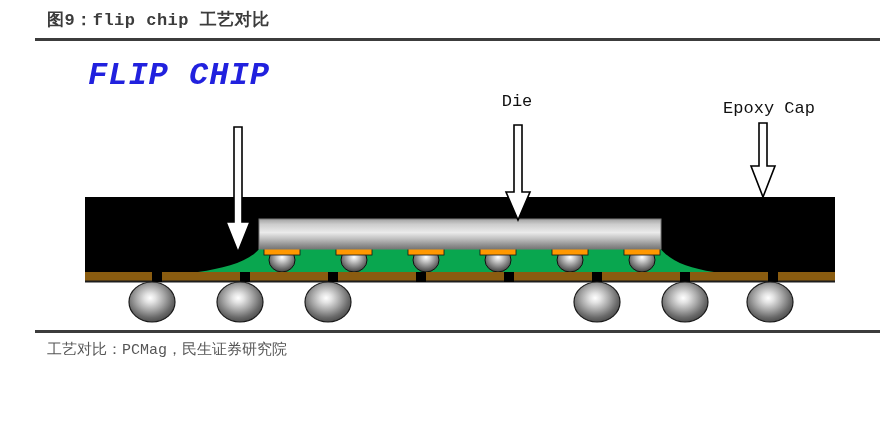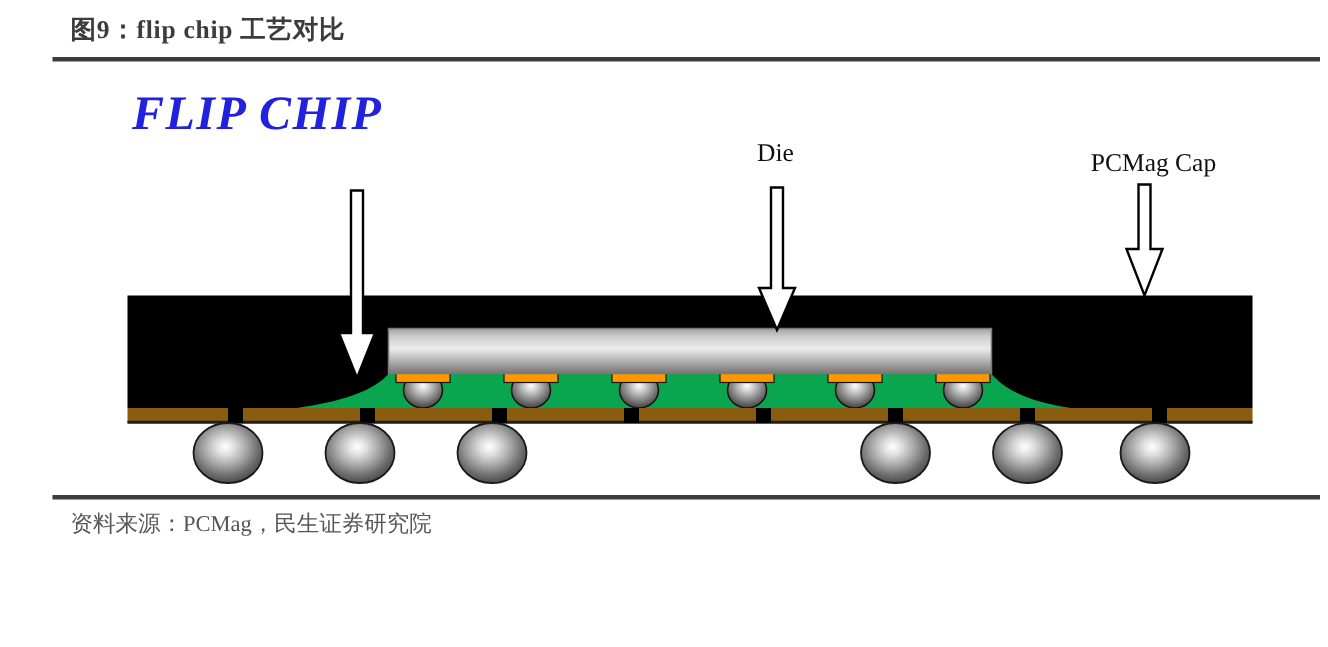--- a/index.html
+++ b/index.html
@@ -1,17 +1,17 @@
 <!DOCTYPE html>
 <html><head>
 <meta charset="utf-8">
 <style>
   html,body{margin:0;padding:0;background:#fff;}
   #page{position:relative;width:885px;height:431px;background:#ffffff;overflow:hidden;
-        font-family:Liberation Serif, serif;}
+        font-family:Liberation Mono, monospace;}
 
   .fig-title{position:absolute;left:47px;top:8px;font-size:17px;font-weight:bold;
              color:#3c3c3c;letter-spacing:.5px;white-space:nowrap;}
   .rule{position:absolute;left:35px;width:845px;height:3px;background:#3c3c3c;}
   .rule-top{top:38px;}
   .rule-bottom{top:330px;}
 
   .flipchip-heading{position:absolute;left:88px;top:57px;font-size:32px;font-weight:bold;
                     font-style:italic;color:#2121de;letter-spacing:1px;white-space:nowrap;}
 
@@ -34,21 +34,21 @@
 <body>
 
 <div id="page">
 
   <div class="fig-title">图9：flip chip 工艺对比</div>
   <div class="rule rule-top"></div>
 
   <div class="flipchip-heading">FLIP CHIP</div>
 
   <div class="callout callout-die">Die</div>
-  <div class="callout callout-mold">PCMag Cap</div>
+  <div class="callout callout-mold">Epoxy Cap</div>
 
   <svg class="diagram" width="885" height="431" viewBox="0 0 885 431">
     <defs>
       <linearGradient id="dieGrad" x1="0" y1="0" x2="0" y2="1">
         <stop offset="0%" stop-color="#a2a2a2"></stop>
         <stop offset="18%" stop-color="#cdcdcd"></stop>
         <stop offset="45%" stop-color="#ebebeb"></stop>
         <stop offset="65%" stop-color="#c2c2c2"></stop>
         <stop offset="88%" stop-color="#8e8e8e"></stop>
         <stop offset="100%" stop-color="#767676"></stop>
@@ -111,16 +111,16 @@
       <ellipse cx="685" cy="302" rx="23" ry="20" fill="url(#ballGrad)" stroke="#1a1a1a" stroke-width="1.2"></ellipse>
       <ellipse cx="770" cy="302" rx="23" ry="20" fill="url(#ballGrad)" stroke="#1a1a1a" stroke-width="1.2"></ellipse>
     </g>
 
     <path d="M 234 127 L 242 127 L 242 222 L 250 222 L 238 252 L 226 222 L 234 222 Z" fill="#ffffff" stroke="#000" stroke-width="1.6"></path>
     <path d="M 514 125 L 522 125 L 522 192 L 530 192 L 518 220 L 506 192 L 514 192 Z" fill="#ffffff" stroke="#000" stroke-width="1.6"></path>
     <path d="M 759 123 L 767 123 L 767 166 L 775 166 L 763 197 L 751 166 L 759 166 Z" fill="#ffffff" stroke="#000" stroke-width="1.6"></path>
   </svg>
 
   <div class="rule rule-bottom"></div>
-  <div class="source-line">资料来源：PCMag，民生证券研究院</div>
+  <div class="source-line">工艺对比：PCMag，民生证券研究院</div>
 
 
 </div>
 
 </body></html>

